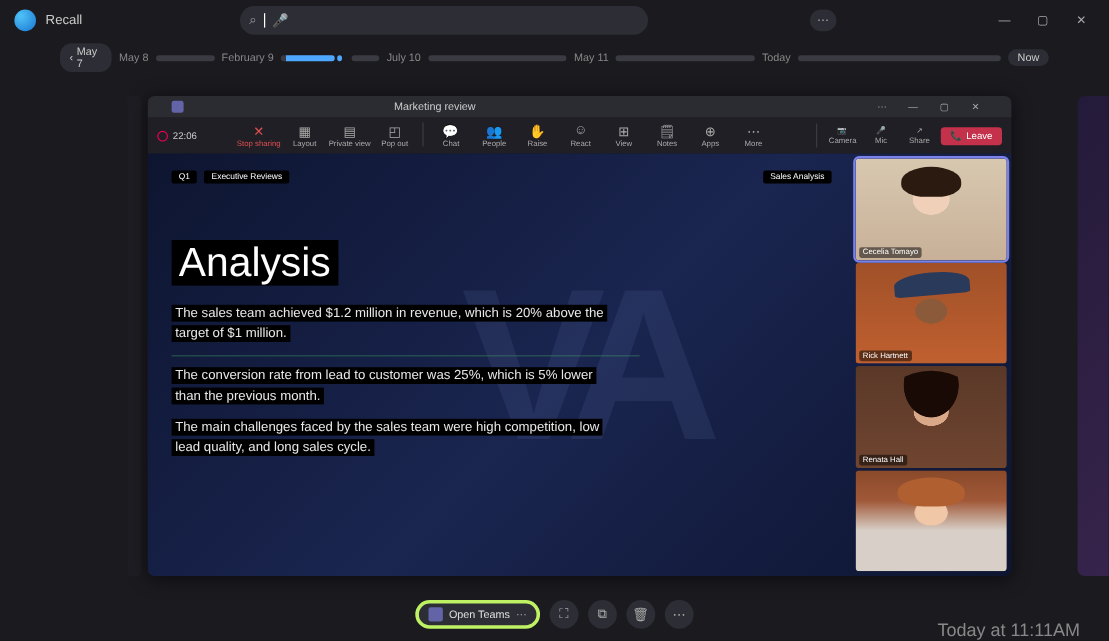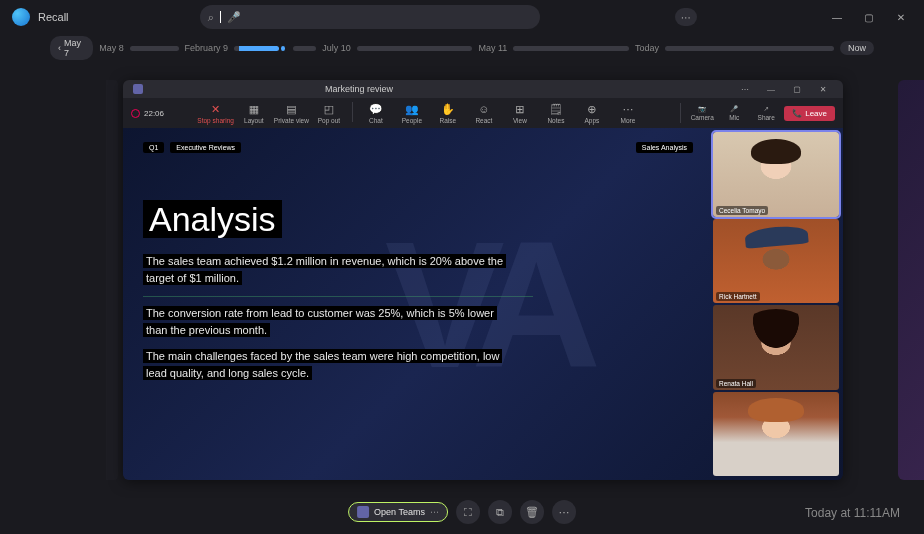--- a/index.html
+++ b/index.html
@@ -19,21 +19,21 @@
 
 
 .timeline { height:28px; display:flex; align-items:center; padding:0 50px; gap:6px; font-size:9px; color:#888; }
 .date-chip { background:#2d2d35; border-radius:10px; padding:2px 8px; display:flex; align-items:center; gap:3px; color:#ccc; }
 .tl-seg { height:5px; background:#3a3a42; border-radius:3px; }
 .tl-label { white-space:nowrap; }
 .tl-marker { width:9px; height:9px; background:#4fa8ff; border-radius:50%; border:2px solid #1a1a1f; margin-left:-6px; z-index:2; }
 
 
 .snapshot { position:absolute; left:123px; top:80px; width:720px; height:400px; background:#18181c; border-radius:6px; box-shadow:0 2px 14px rgba(0,0,0,.5); overflow:hidden; }
-.snap-titlebar { height:18px; background:#2b2b32; display:flex; align-items:center; padding:0 10px; gap:22px; }
+.snap-titlebar { height:18px; background:#2b2b32; display:flex; align-items:center; padding:0 20px; gap:22px; }
 .snap-app-icon { width:10px; height:10px; background:#6264a7; border-radius:2px; }
 .snap-title { font-size:9px; color:#ccc; margin:0 auto; }
 .snap-win-btns { display:flex; gap:6px; margin-left:auto; }
 .snap-win-btn { width:20px; height:14px; display:flex; align-items:center; justify-content:center; font-size:8px; color:#aaa; }
 
 
 .teams-bar { height:30px; background:#1f1f25; display:flex; align-items:center; padding:0 8px; gap:4px; }
 .rec { display:flex; align-items:center; gap:4px; font-size:8px; color:#ccc; }
 .rec-dot { width:9px; height:9px; border:1px solid #e05; border-radius:50%; }
 .teams-tools { display:flex; gap:4px; margin:0 auto; }
@@ -68,24 +68,24 @@
 .face1::before { content:""; position:absolute; top:8%; left:30%; width:40%; height:30%; background:#2a1a10; border-radius:50% 50% 40% 40%; }
 .face2 { background:radial-gradient(ellipse 35% 40% at 50% 48%,#8b5a3a 0%,#8b5a3a 30%,transparent 31%),linear-gradient(#a05028,#c06030); }
 .face2::before { content:""; position:absolute; top:10%; left:25%; width:50%; height:22%; background:#2a3a5a; border-radius:50% 50% 10% 10%; transform:rotate(-5deg); }
 .face3 { background:radial-gradient(ellipse 38% 45% at 50% 45%,#d8a888 0%,#d8a888 30%,transparent 31%),linear-gradient(#5a3828,#704530); }
 .face3::after { content:""; position:absolute; top:5%; left:18%; width:64%; height:70%; background:radial-gradient(ellipse at 50% 20%,#1a0a05 0%,#1a0a05 40%,transparent 41%); border-radius:50%; }
 .face4 { background:radial-gradient(ellipse 36% 42% at 50% 42%,#f0c8a8 0%,#f0c8a8 30%,transparent 31%),linear-gradient(180deg,#8a4a2a 0%,#a05838 30%,#d8d0c8 60%); }
 .face4::before { content:""; position:absolute; top:8%; left:28%; width:44%; height:28%; background:#b06030; border-radius:50% 50% 40% 40%; }
 
 
 .dock { position:absolute; bottom:10px; left:50%; transform:translateX(-50%); display:flex; align-items:center; gap:8px; }
-.open-chip { display:flex; align-items:center; gap:5px; background:#2d2d35; border:1px solid #bef264; border-radius:14px; padding:3px 8px; font-size:9px; }
+.open-chip { display:flex; align-items:center; gap:5px; background:#2d2d35; border:3px solid #bef264; border-radius:14px; padding:3px 8px; font-size:9px; }
 .open-chip .logo-mini { width:12px; height:12px; background:#6264a7; border-radius:2px; }
 .dock-btn { width:24px; height:24px; background:#2d2d35; border-radius:12px; display:flex; align-items:center; justify-content:center; font-size:11px; color:#aaa; cursor:pointer; }
-.timestamp { position:absolute; bottom:14px; right:24px; font-size:12px; color:#888; }
+.timestamp { position:absolute; bottom:0; right:24px; font-size:15px; color:#888; }
 
 
 .ghost-right { position:absolute; right:0; top:80px; width:26px; height:400px; background:linear-gradient(135deg,#2a1a4a,#4a2a6a); border-radius:6px 0 0 6px; opacity:.6; }
 .ghost-left { position:absolute; left:106px; top:80px; width:12px; height:400px; background:#202028; border-radius:0 4px 4px 0; opacity:.5; }
 </style>
 </head>
 <body>
 
 <div class="topbar">
   <div class="logo-swirl"></div>

